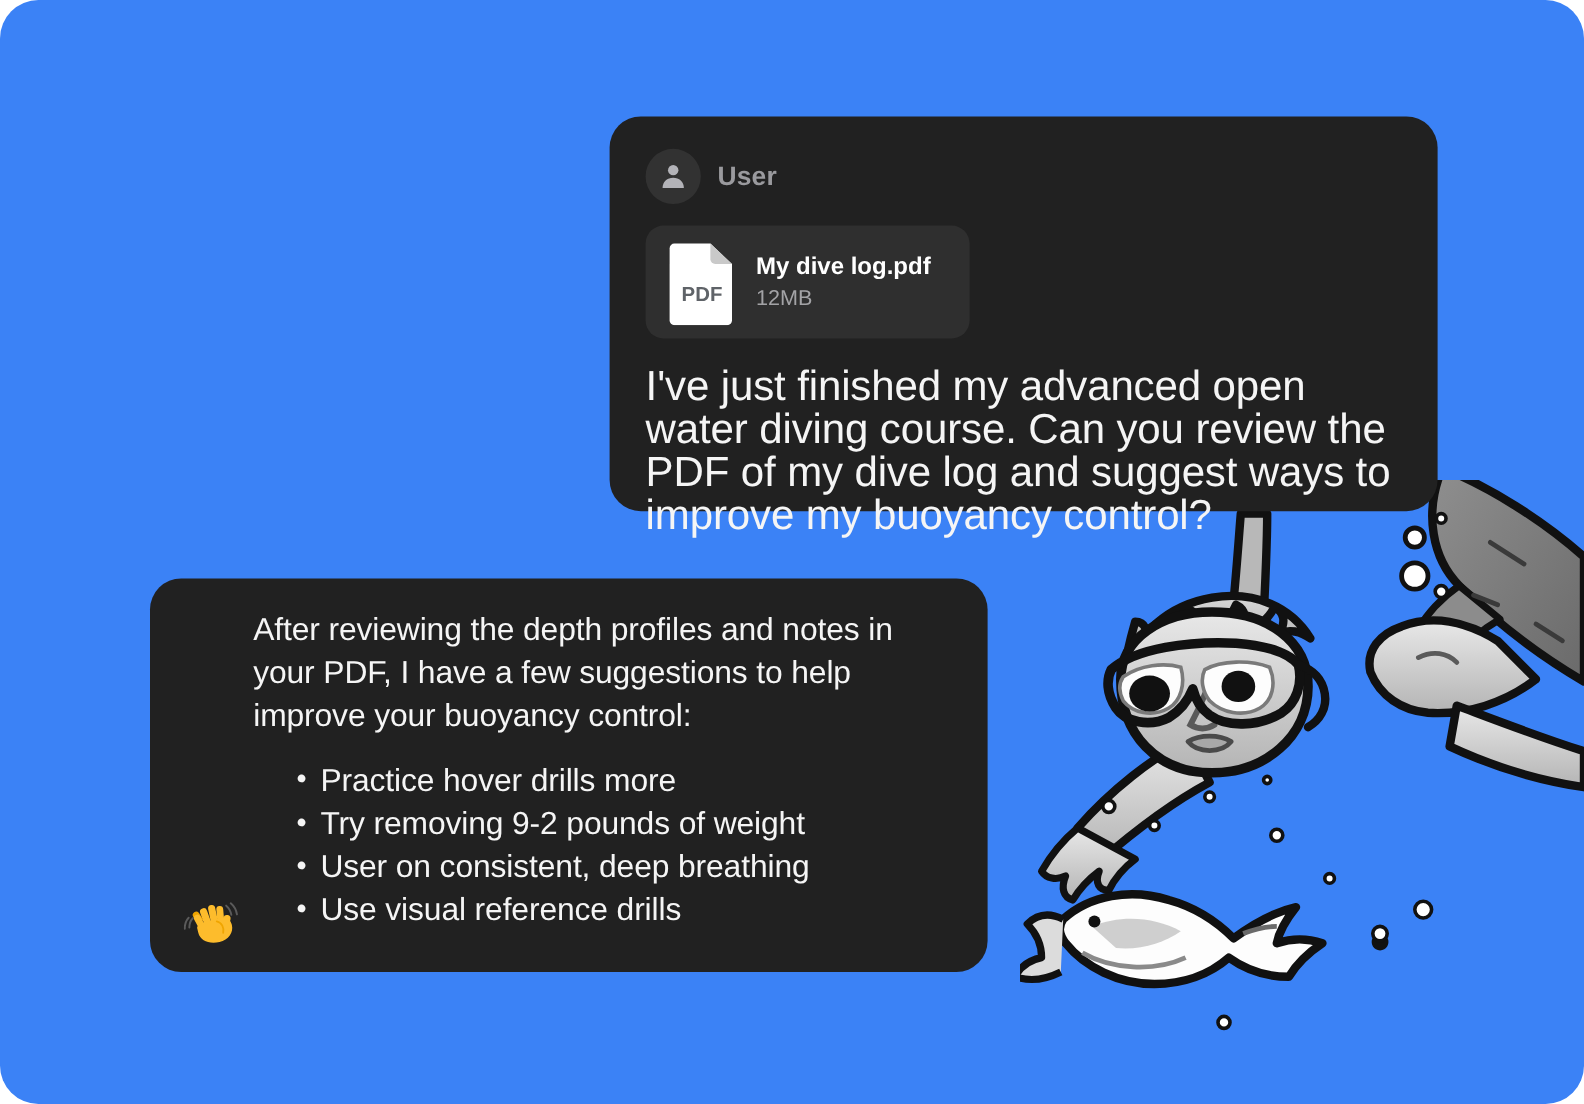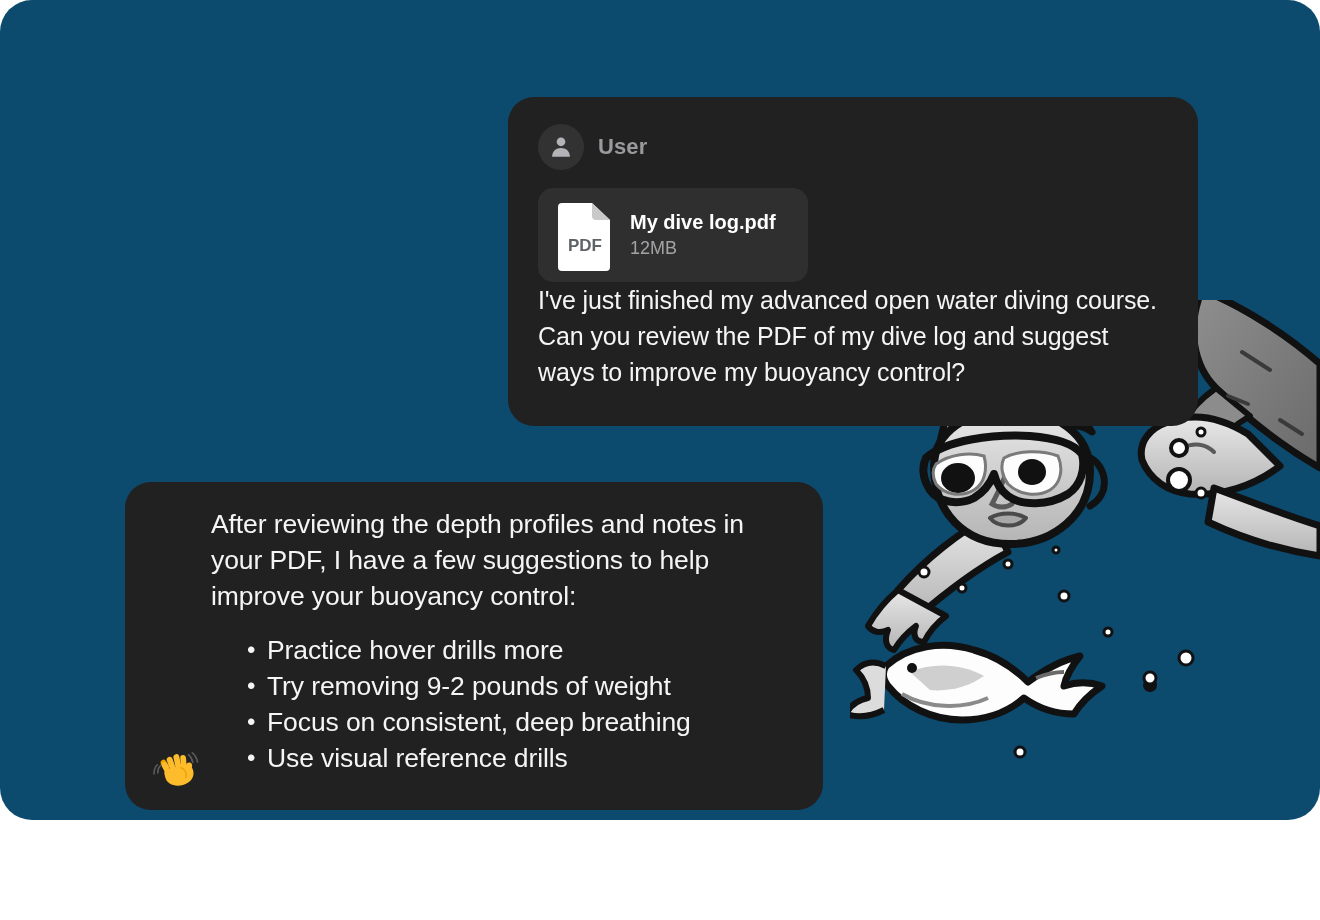--- a/index.html
+++ b/index.html
@@ -10,22 +10,22 @@
   body {
     width: 1320px;
     height: 920px;
     overflow: hidden;
     font-family: "Liberation Sans", sans-serif;
   }
 
   #canvas {
     position: relative;
     width: 1320px;
-    height: 820px;
-    background: #0c4a6e;
+    height: 920px;
+    background: #3b82f6;
     border-radius: 32px;
     overflow: hidden;
   }
 
   
   #illustration {
     position: absolute;
     right: 0;
     bottom: 0;
     width: 470px;
@@ -107,21 +107,22 @@
     color: #ffffff;
     white-space: nowrap;
   }
   .file-size {
     font-size: 18px;
     color: #a3a3a6;
     white-space: nowrap;
   }
 
   .user-text {
-    font-size: 25px;
+    margin-top: 22px;
+    font-size: 35px;
     line-height: 36px;
     color: #f5f5f5;
     max-width: 640px;
     letter-spacing: -0.1px;
   }
 
   
   #assistant-bubble {
     left: 125px;
     top: 482px;
@@ -351,20 +352,20 @@
             <path d="M4.4 17.5 C2 20 1 23.6 1 27"></path>
           </g>
         </svg>
       </div>
 
       <div class="assistant-body">
         <div class="assistant-intro">After reviewing the depth profiles and notes in your PDF, I have a few suggestions to help improve your buoyancy control:</div>
         <ul class="assistant-list">
           <li>Practice hover drills more</li>
           <li>Try removing 9-2 pounds of weight</li>
-          <li>Focus on consistent, deep breathing</li>
+          <li>User on consistent, deep breathing</li>
           <li>Use visual reference drills</li>
         </ul>
       </div>
     </div>
   </div>
 
 </div>
 
 </body></html>

